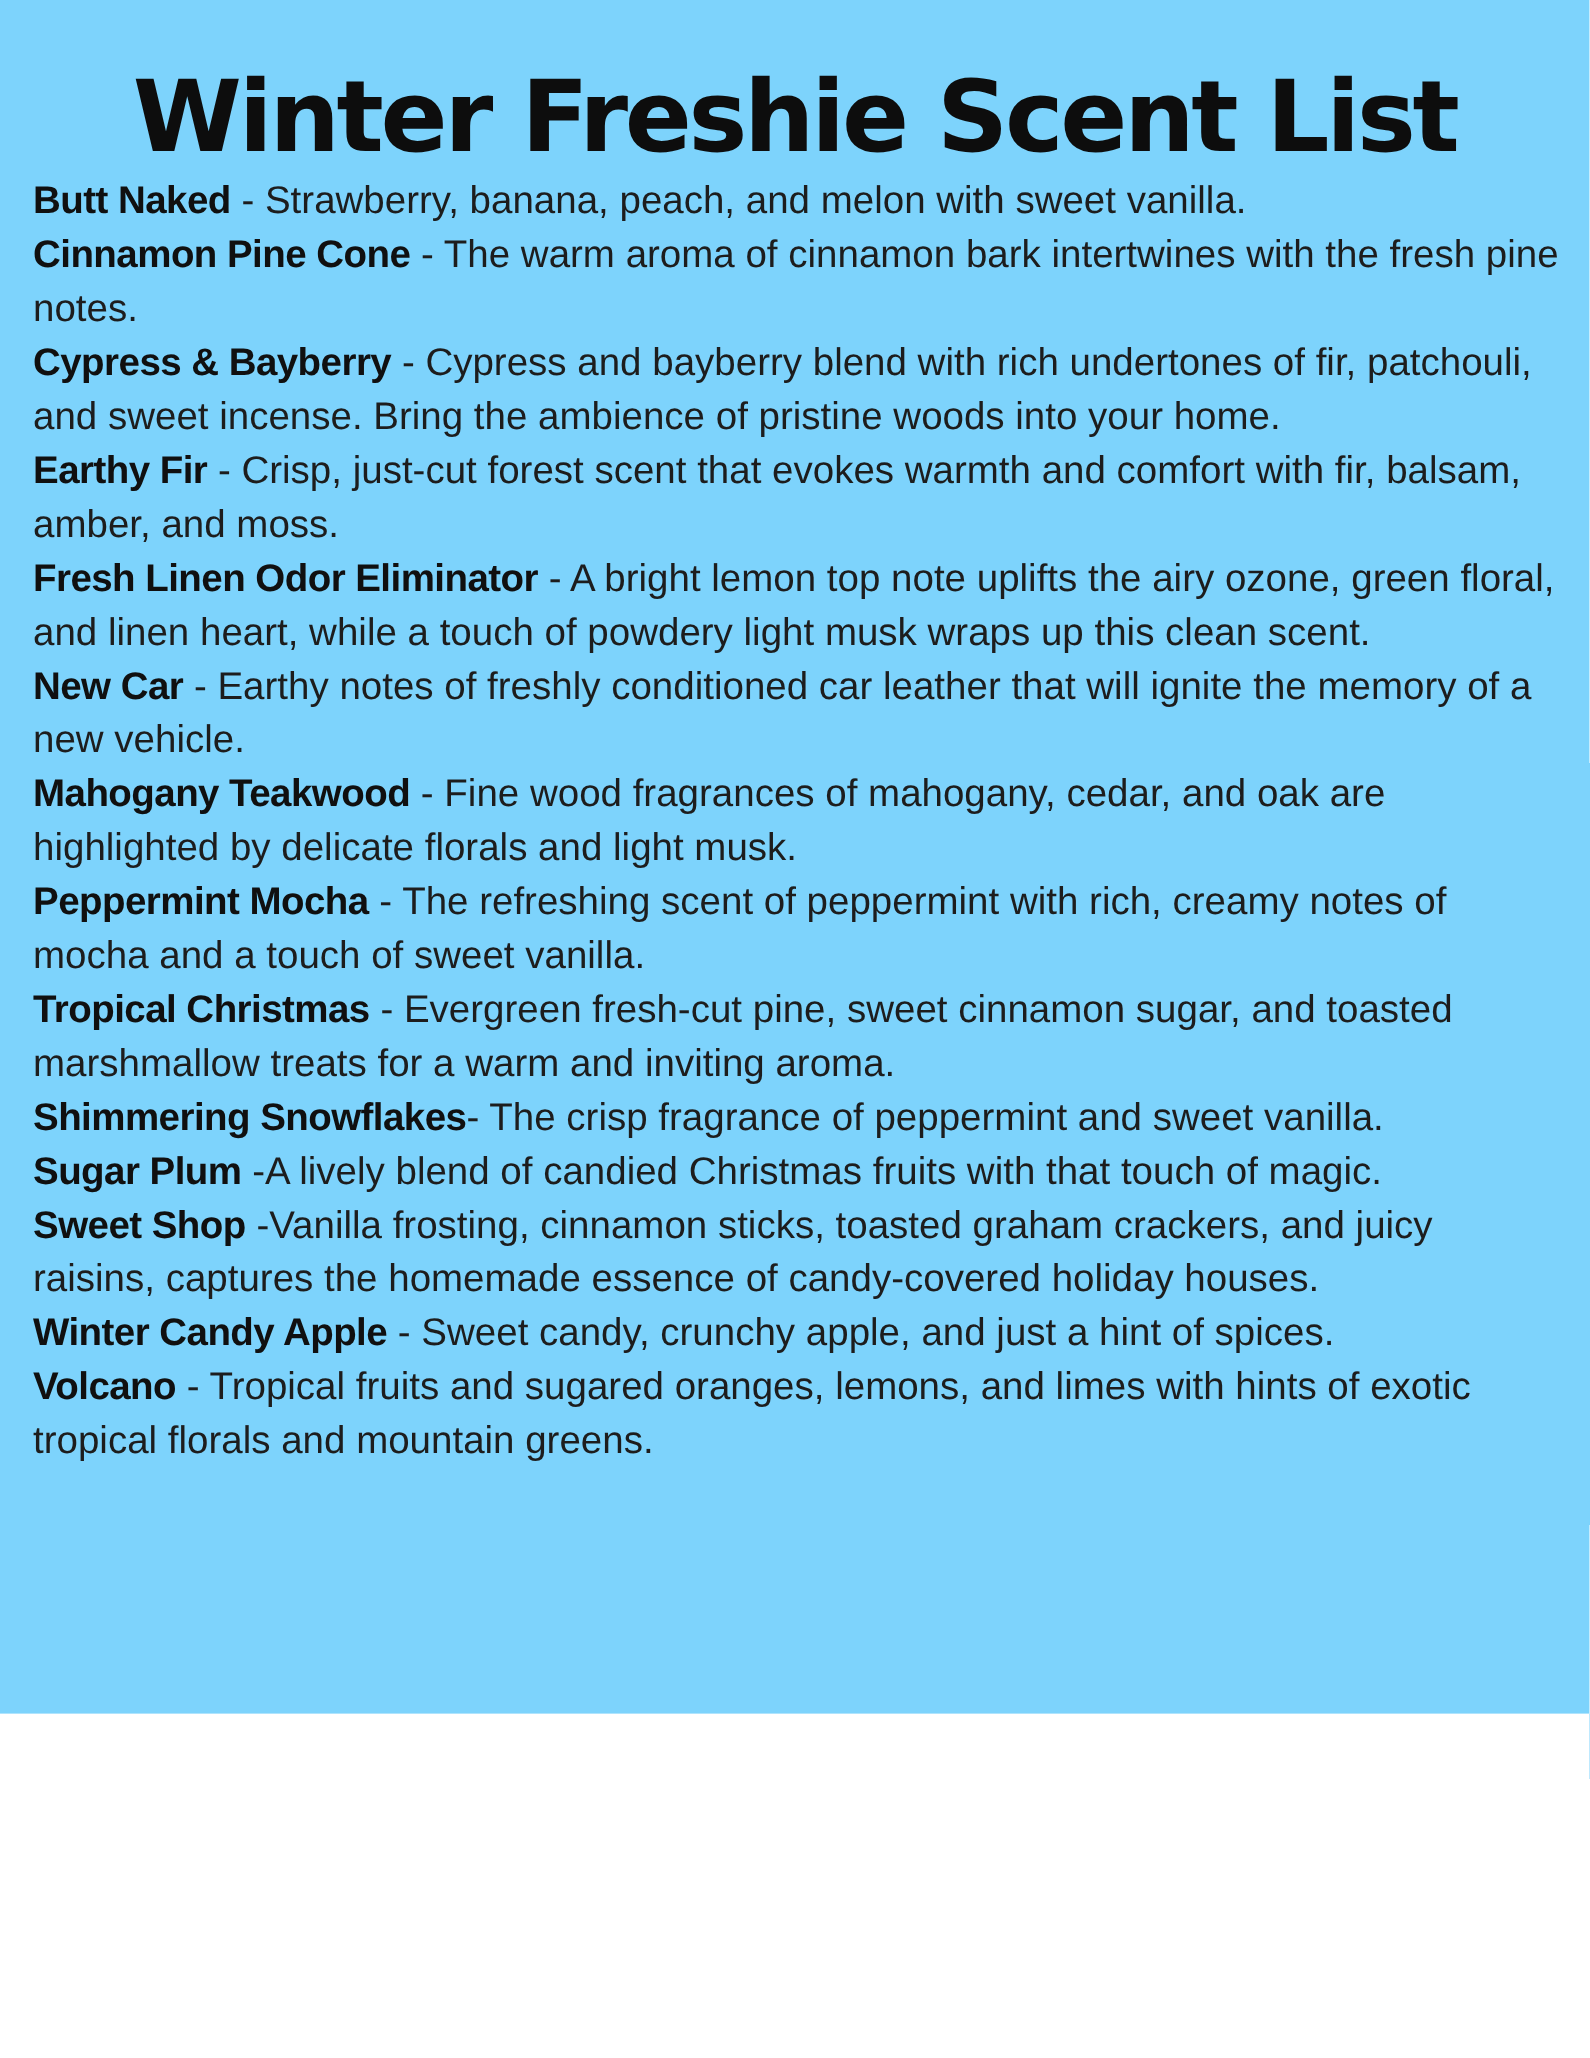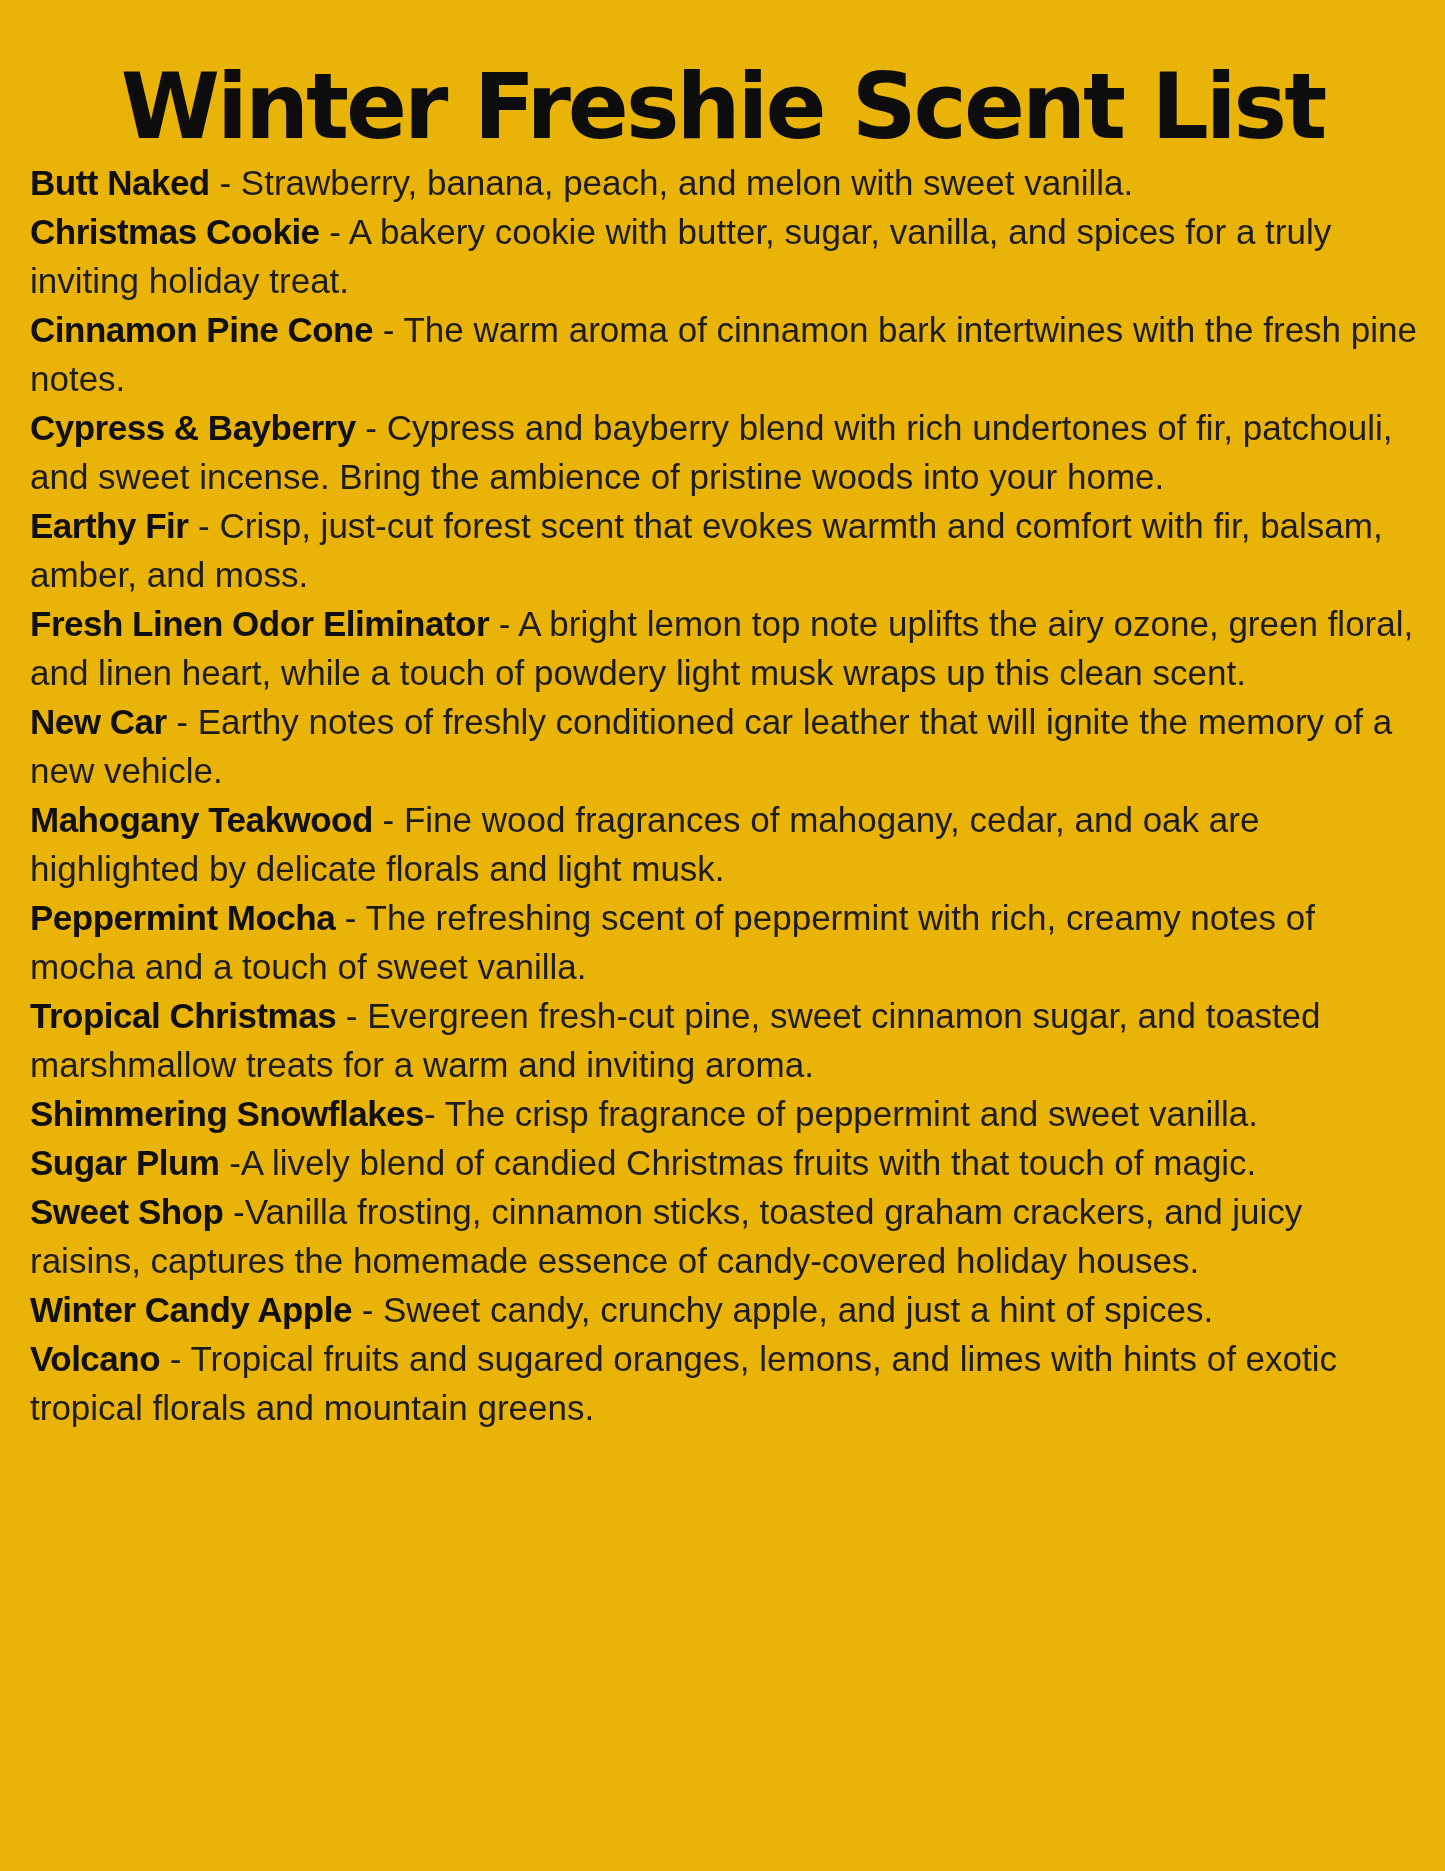--- a/index.html
+++ b/index.html
@@ -3,22 +3,22 @@
 <meta charset="utf-8">
 <style>
   html, body {
     margin: 0;
     padding: 0;
     background: #ffffff;
   }
   .page {
     position: relative;
     width: 1445px;
-    height: 1871px;
-    background: #eab308;
+    height: 1558px;
+    background: #7dd3fc;
     overflow: hidden;
     font-family: "Liberation Sans", sans-serif;
     color: #1b1b1b;
   }
   .page-title {
     margin: 62px 0 6px 0;
     text-align: center;
     font-family: "DejaVu Sans", sans-serif;
     font-weight: 800;
     font-size: 90px;
@@ -47,21 +47,20 @@
 </style>
 </head>
 <body>
 
 <div class="page">
 
   <h1 class="page-title">Winter Freshie Scent List</h1>
 
   <div class="scent-list">
     <p class="scent-item"><b class="scent-name">Butt Naked</b><span class="scent-description"> - Strawberry, banana, peach, and melon with sweet vanilla.</span></p>
-    <p class="scent-item"><b class="scent-name">Christmas Cookie</b><span class="scent-description"> - A bakery cookie with butter, sugar, vanilla, and spices for a truly inviting holiday treat.</span></p>
     <p class="scent-item"><b class="scent-name">Cinnamon Pine Cone</b><span class="scent-description"> - The warm aroma of cinnamon bark intertwines with the fresh pine notes.</span></p>
     <p class="scent-item"><b class="scent-name">Cypress &amp; Bayberry</b><span class="scent-description"> - Cypress and bayberry blend with rich undertones of fir, patchouli, and sweet incense. Bring the ambience of pristine woods into your home.</span></p>
     <p class="scent-item"><b class="scent-name">Earthy Fir</b><span class="scent-description"> - Crisp, just-cut forest scent that evokes warmth and comfort with fir, balsam, amber, and moss.</span></p>
     <p class="scent-item"><b class="scent-name">Fresh Linen Odor Eliminator</b><span class="scent-description"> - A bright lemon top note uplifts the airy ozone, green floral, and linen heart, while a touch of powdery light musk wraps up this clean scent.</span></p>
     <p class="scent-item"><b class="scent-name">New Car</b><span class="scent-description"> - Earthy notes of freshly conditioned car leather that will ignite the memory of a new vehicle.</span></p>
     <p class="scent-item"><b class="scent-name">Mahogany Teakwood</b><span class="scent-description"> - Fine wood fragrances of mahogany, cedar, and oak are highlighted by delicate florals and light musk.</span></p>
     <p class="scent-item"><b class="scent-name">Peppermint Mocha</b><span class="scent-description"> - The refreshing scent of peppermint with rich, creamy notes of mocha and a touch of sweet vanilla.</span></p>
     <p class="scent-item"><b class="scent-name">Tropical Christmas</b><span class="scent-description"> - Evergreen fresh-cut pine, sweet cinnamon sugar, and toasted marshmallow treats for a warm and inviting aroma.</span></p>
     <p class="scent-item"><b class="scent-name">Shimmering Snowflakes</b><span class="scent-description">- The crisp fragrance of peppermint and sweet vanilla.</span></p>
     <p class="scent-item"><b class="scent-name">Sugar Plum</b><span class="scent-description"> -A lively blend of candied Christmas fruits with that touch of magic.</span></p>

